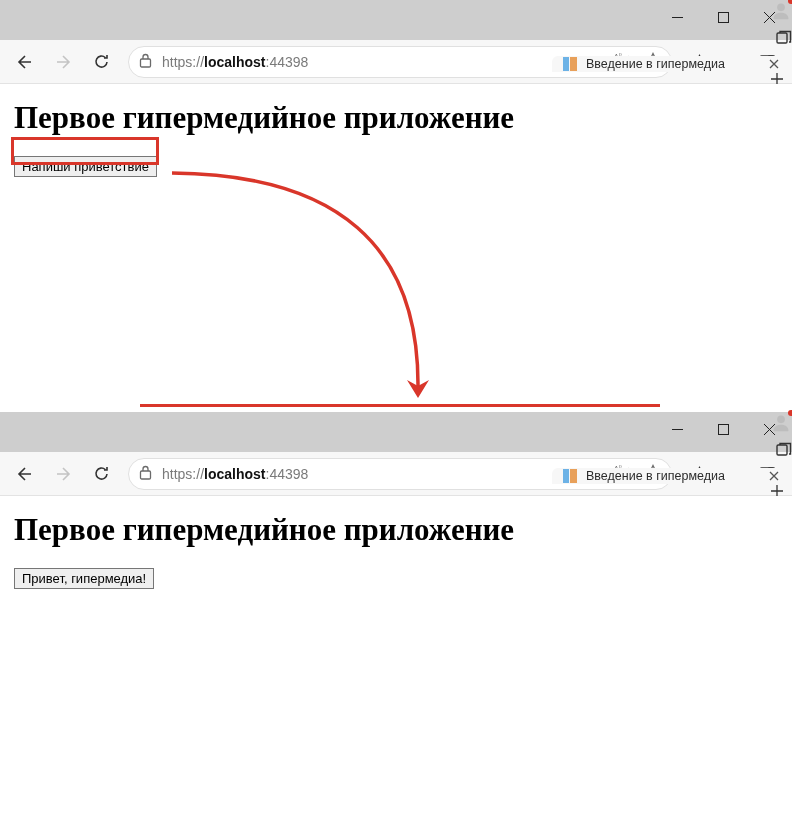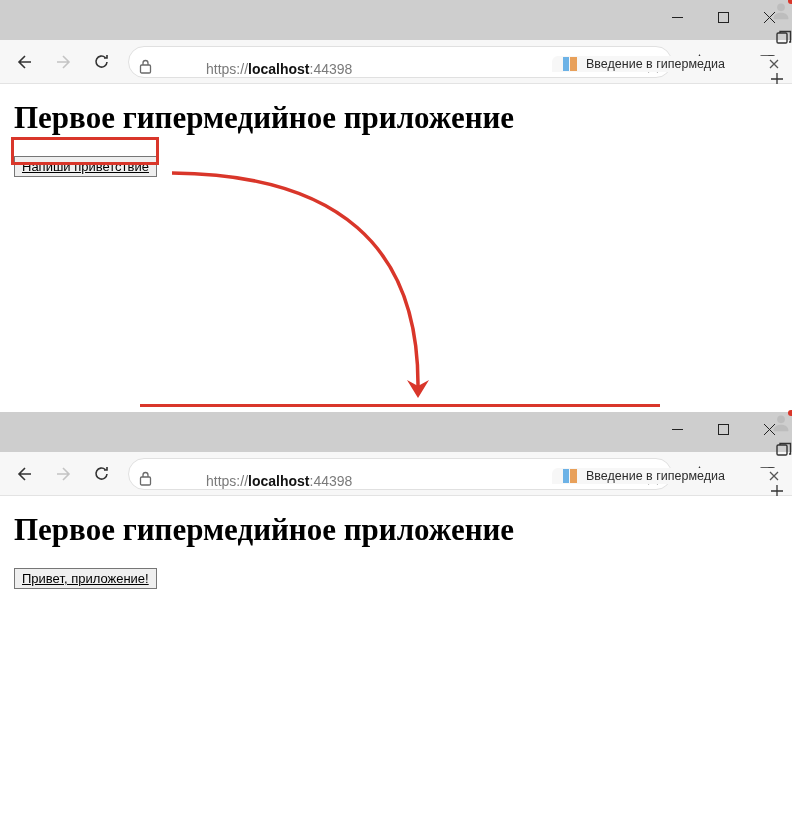--- a/index.html
+++ b/index.html
@@ -108,25 +108,24 @@
       border-radius: 4px;
     }
     .nav-btn.disabled { color: #b8b8b8; }
     .address-bar {
       flex: 1;
       height: 32px;
       background: #fff;
       border: 1px solid #e0e0e0;
       border-radius: 16px;
       display: flex;
-      align-items: flex-end;
+      align-items: center;
       padding: 0 10px;
       margin: 0 6px;
       font-size: 14px;
-      gap: 44px;
     }
     .lock-icon { color: #6a6a6a; margin-right: 10px; }
     .url-host { color: #7a7a7a; }
     .url-domain { color: #111; font-weight: 600; }
     .url-port { color: #7a7a7a; }
     .addr-right {
       margin-left: auto;
       display: flex; gap: 14px;
       color: #6a6a6a;
       align-items: center;
@@ -146,21 +145,20 @@
       margin-bottom: 20px;
     }
     .page-button {
       font-family: Arial, sans-serif;
       font-size: 13px;
       padding: 2px 7px;
       background: #efefef;
       border: 1px solid #767676;
       cursor: pointer;
       color: #000;
-      text-decoration: underline;
     }
     .highlight-box {
       position: absolute;
       border: 3px solid #d9362a;
       pointer-events: none;
     }
     .arrow-overlay {
       position: absolute;
       pointer-events: none;
     }
@@ -412,15 +410,15 @@
             <rect x="1" y="1" width="14" height="12" rx="1.5"></rect>
             <path d="M10 1v12" fill="#333"></path>
             <rect x="10" y="1" width="5" height="12" fill="#333"></rect>
           </svg>
       </div>
     </div>
   </div>
 
   <div class="content">
     <h1 class="page-heading">Первое гипермедийное приложение</h1>
-    <button class="page-button">Привет, приложение!</button>
+    <button class="page-button">Привет, гипермедиа!</button>
   </div>
 </div>
 
 </body></html>

